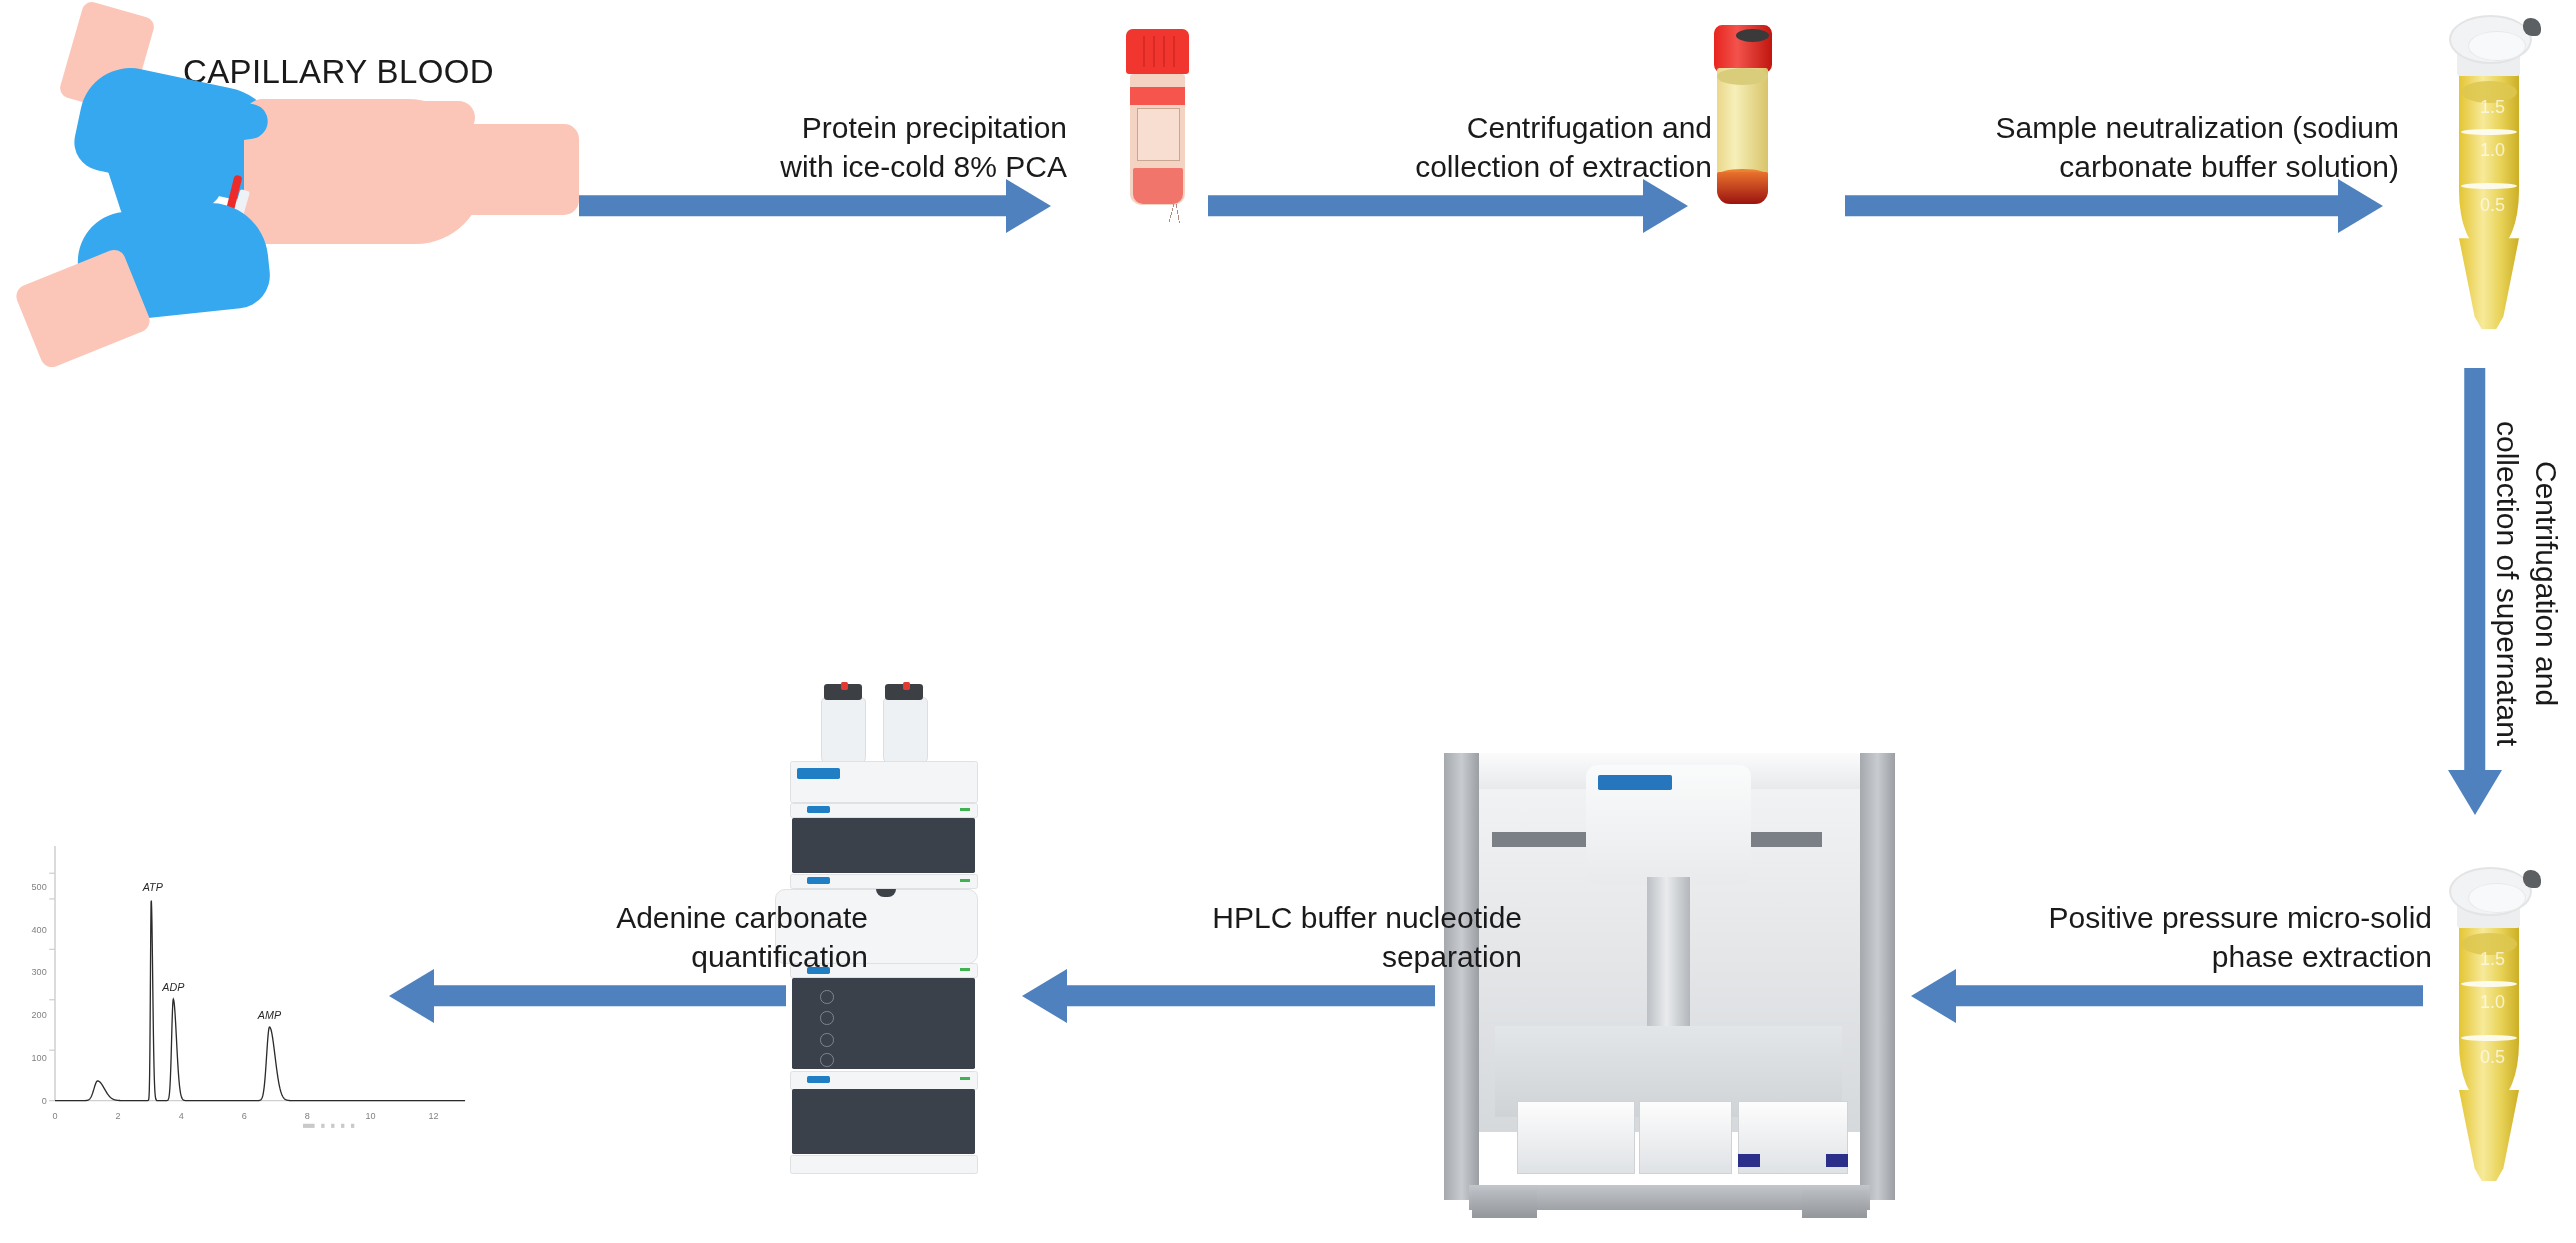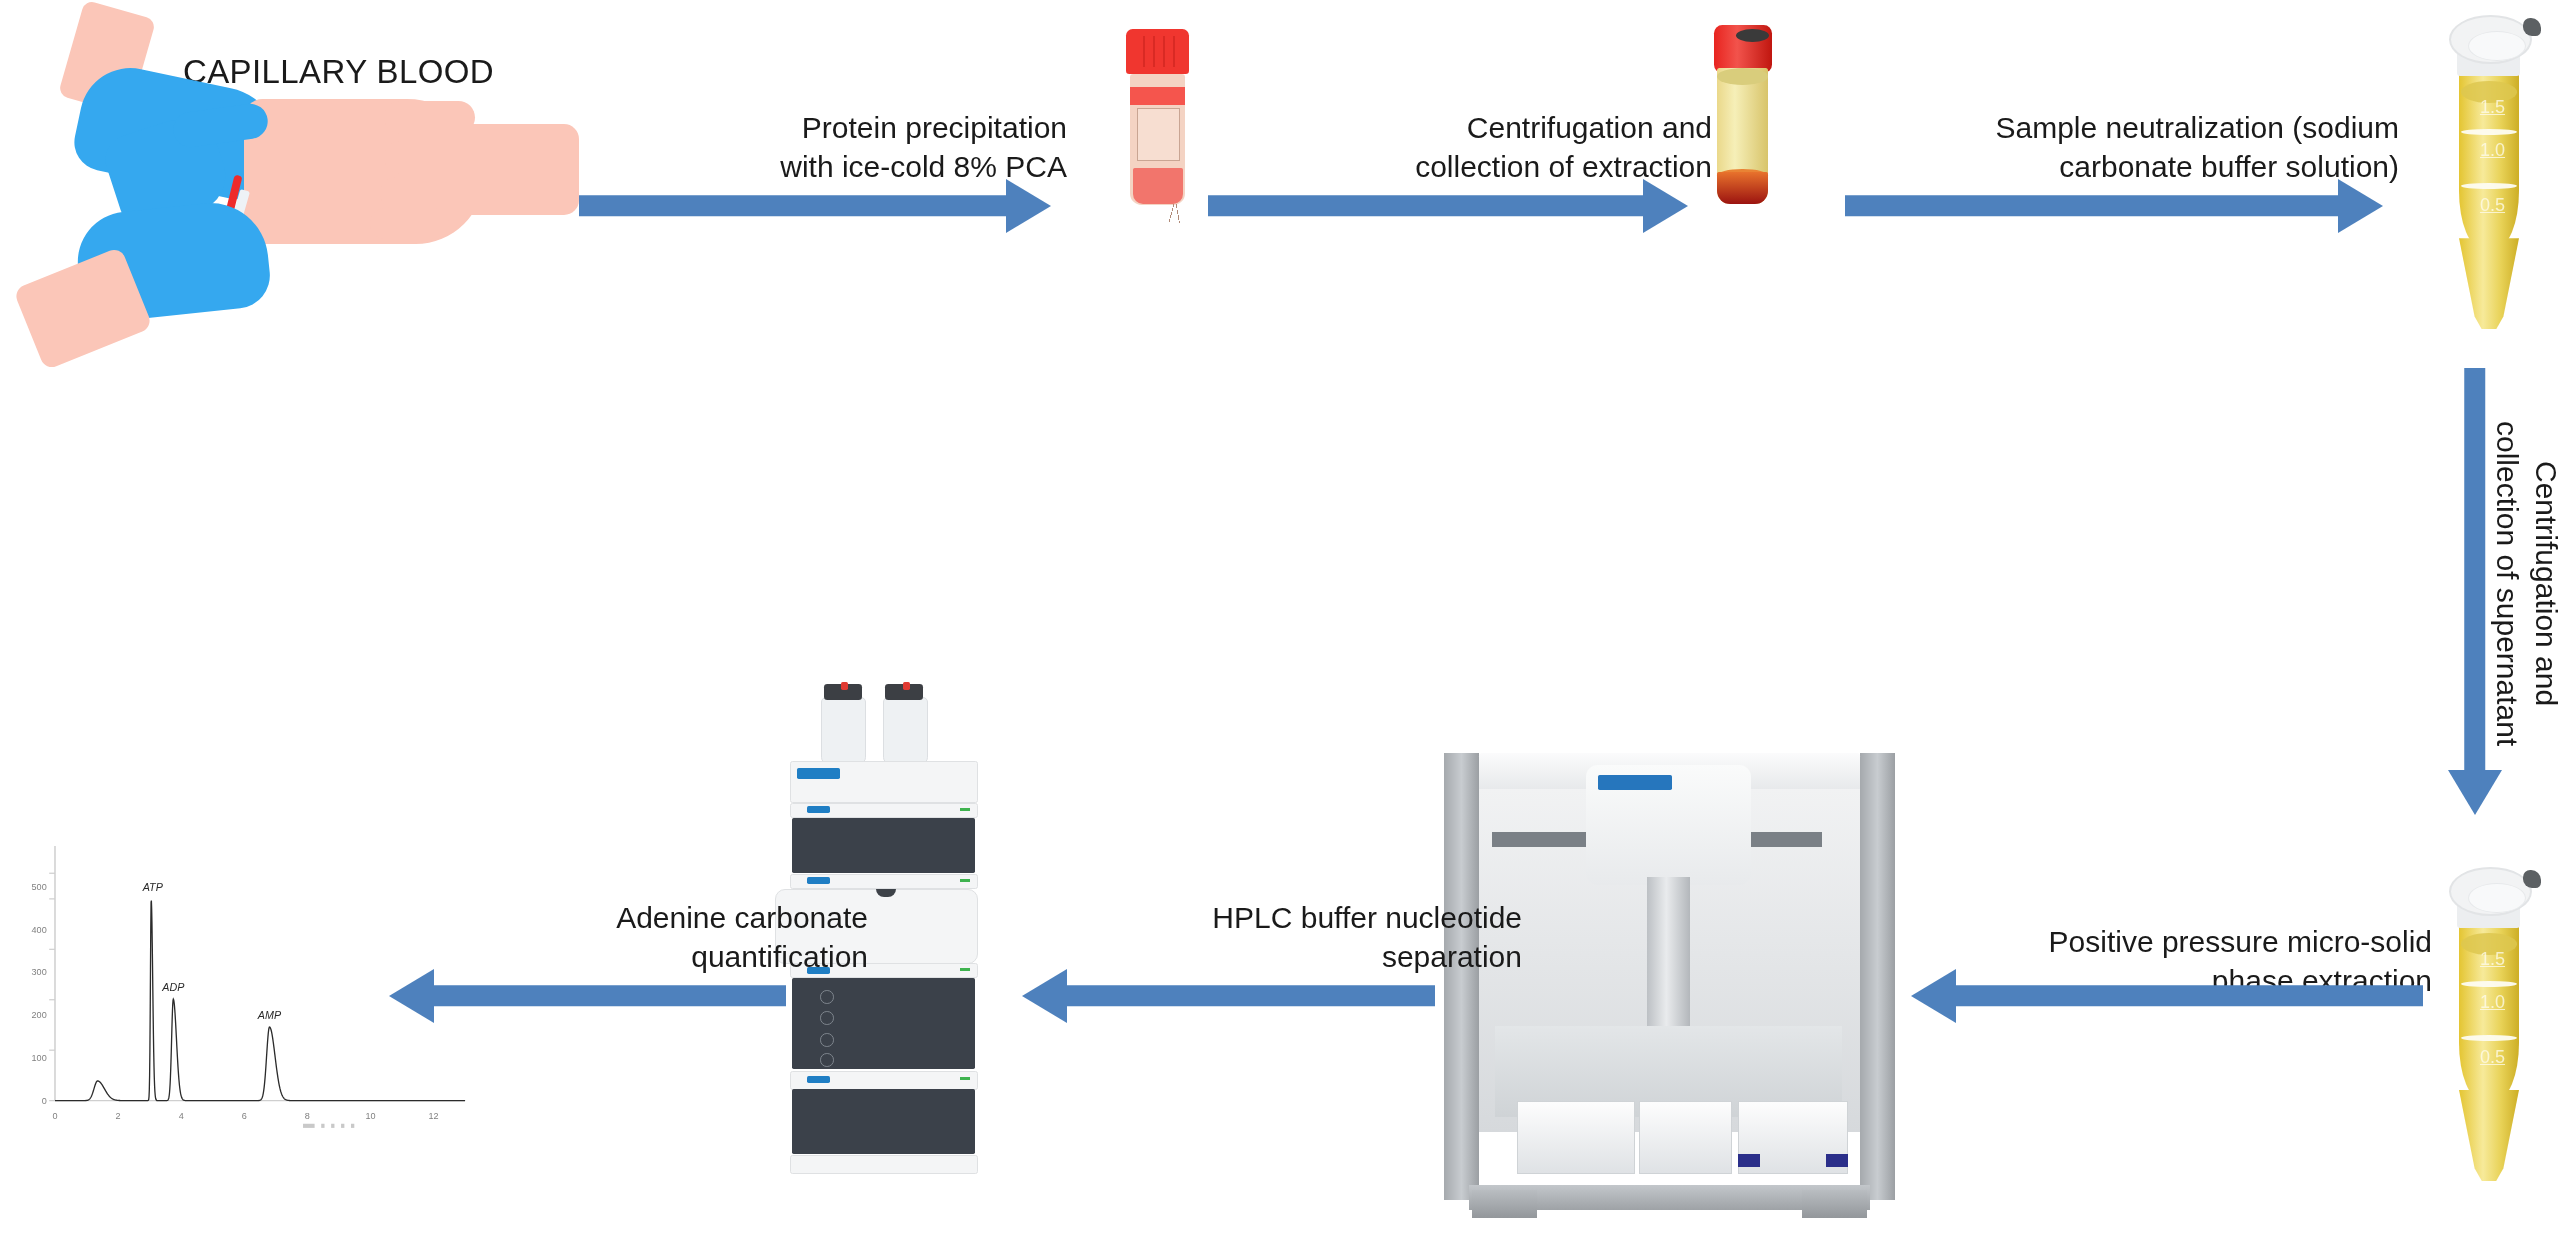--- a/index.html
+++ b/index.html
@@ -112,21 +112,21 @@
       background:linear-gradient(90deg,#e4c532,#f7ea9a 40%,#e8d257 70%,#cdae25);
       border-radius:3.3px 3.3px 40% 40%/3.3px 3.3px 58px 58px;}
   .epp .cone{position:absolute;left:15px;top:230px;width:60px;height:91px;
       background:linear-gradient(90deg,#e4c532,#f7ea9a 40%,#e8d257 70%,#cdae25);
       clip-path:polygon(0 0,100% 0,74% 86%,62% 100%,38% 100%,26% 86%);}
   .epp .men{position:absolute;left:16.5px;top:73px;width:56px;height:21.5px;
       background:#ddc74f;border-radius:50%;opacity:.85;}
   .epp .grad{position:absolute;left:16.5px;width:56px;height:5.8px;background:#fdfcf2;
       border-radius:50%;opacity:.95;}
   .epp .gl{position:absolute;font-size:18px;color:#fffdf0;opacity:.75;
-      font-family:"Liberation Sans",sans-serif;text-decoration:underline;}
+      font-family:"Liberation Sans",sans-serif;}
   #epp1{left:2444px;top:8.3px;}
   #epp2{left:2444px;top:860px;}
 
   
   #hplc{left:790px;top:682px;width:186px;height:538px;}
   .hp-mod{position:absolute;left:0;width:186px;background:#f4f5f6;
       border:0.8px solid #dfe1e3;border-radius:2.5px;}
   .hp-dark{position:absolute;left:1.7px;width:183px;background:#3b414a;border-radius:1.7px;}
   .hp-badge{position:absolute;width:43px;height:10.8px;background:#1f7ec4;border-radius:1.7px;}
   .hp-bottle{position:absolute;width:43px;height:65px;background:#eef1f3;
@@ -267,21 +267,21 @@
   <div class="gl" style="left:36px;top:89px;">1.5</div>
   <div class="gl" style="left:36px;top:132px;">1.0</div>
   <div class="gl" style="left:36px;top:187px;">0.5</div>
   <div class="neck"></div>
   <div class="lid">
       <div class="lidin"></div>
     </div>
   <div class="hinge"></div>
 </div>
 
-<div class="step-label" style="left:1903px;top:898px;width:529px;margin-top:24px;">Positive pressure micro-solid
+<div class="step-label" style="left:1903px;top:898px;width:529px;">Positive pressure micro-solid
 phase extraction</div>
 <div class="arrow arr-h arr-left" style="left:1911px;top:968px;width:513px;height:55px;">
   <div class="shaft" style="left:45px;width:467px;"></div>
   <div class="head"></div>
 </div>
 
 <div class="abs" id="spe">
   <div class="spe-frameL"></div>
   <div class="spe-frameR"></div>
   <div class="spe-back"></div>

